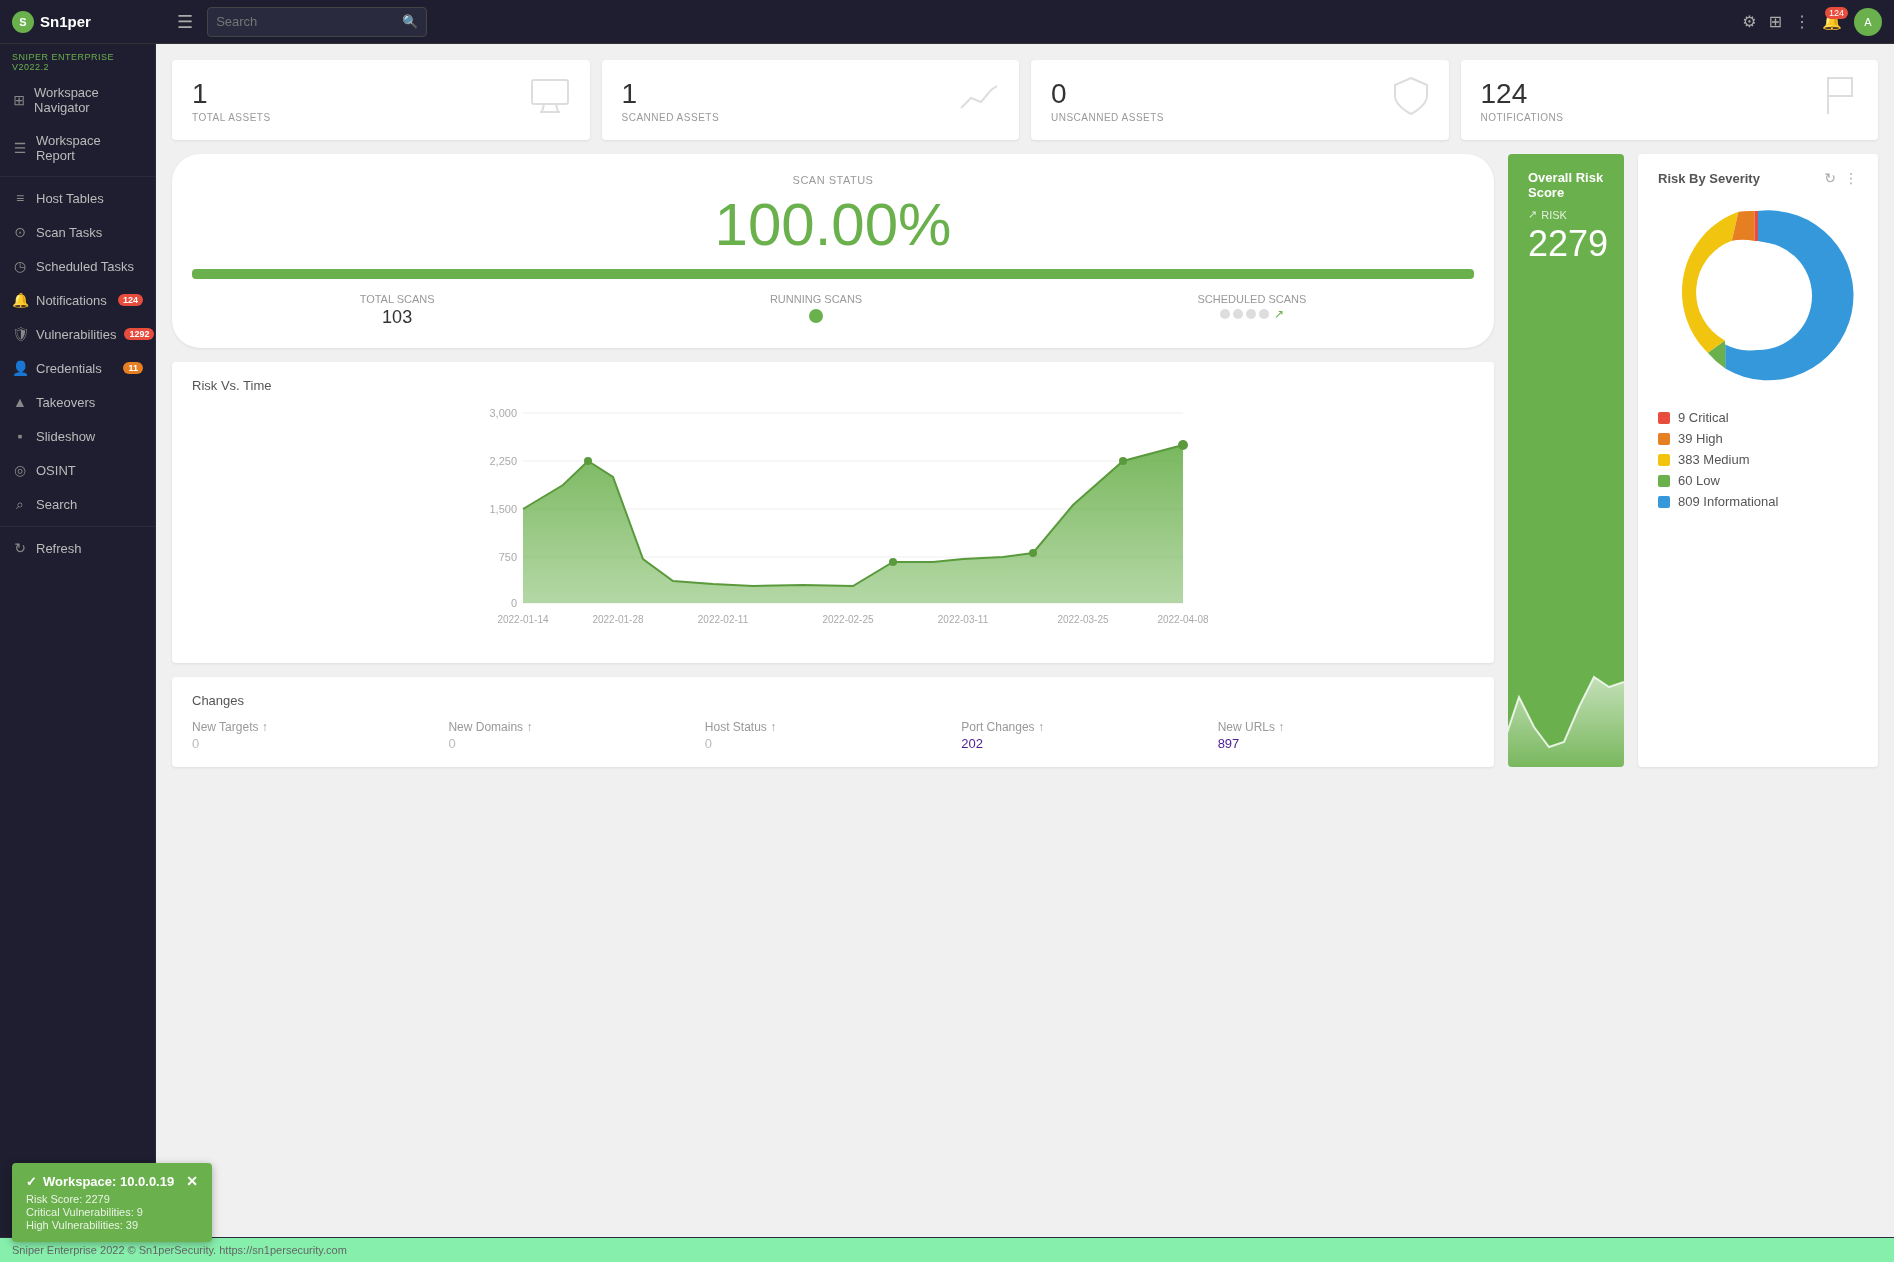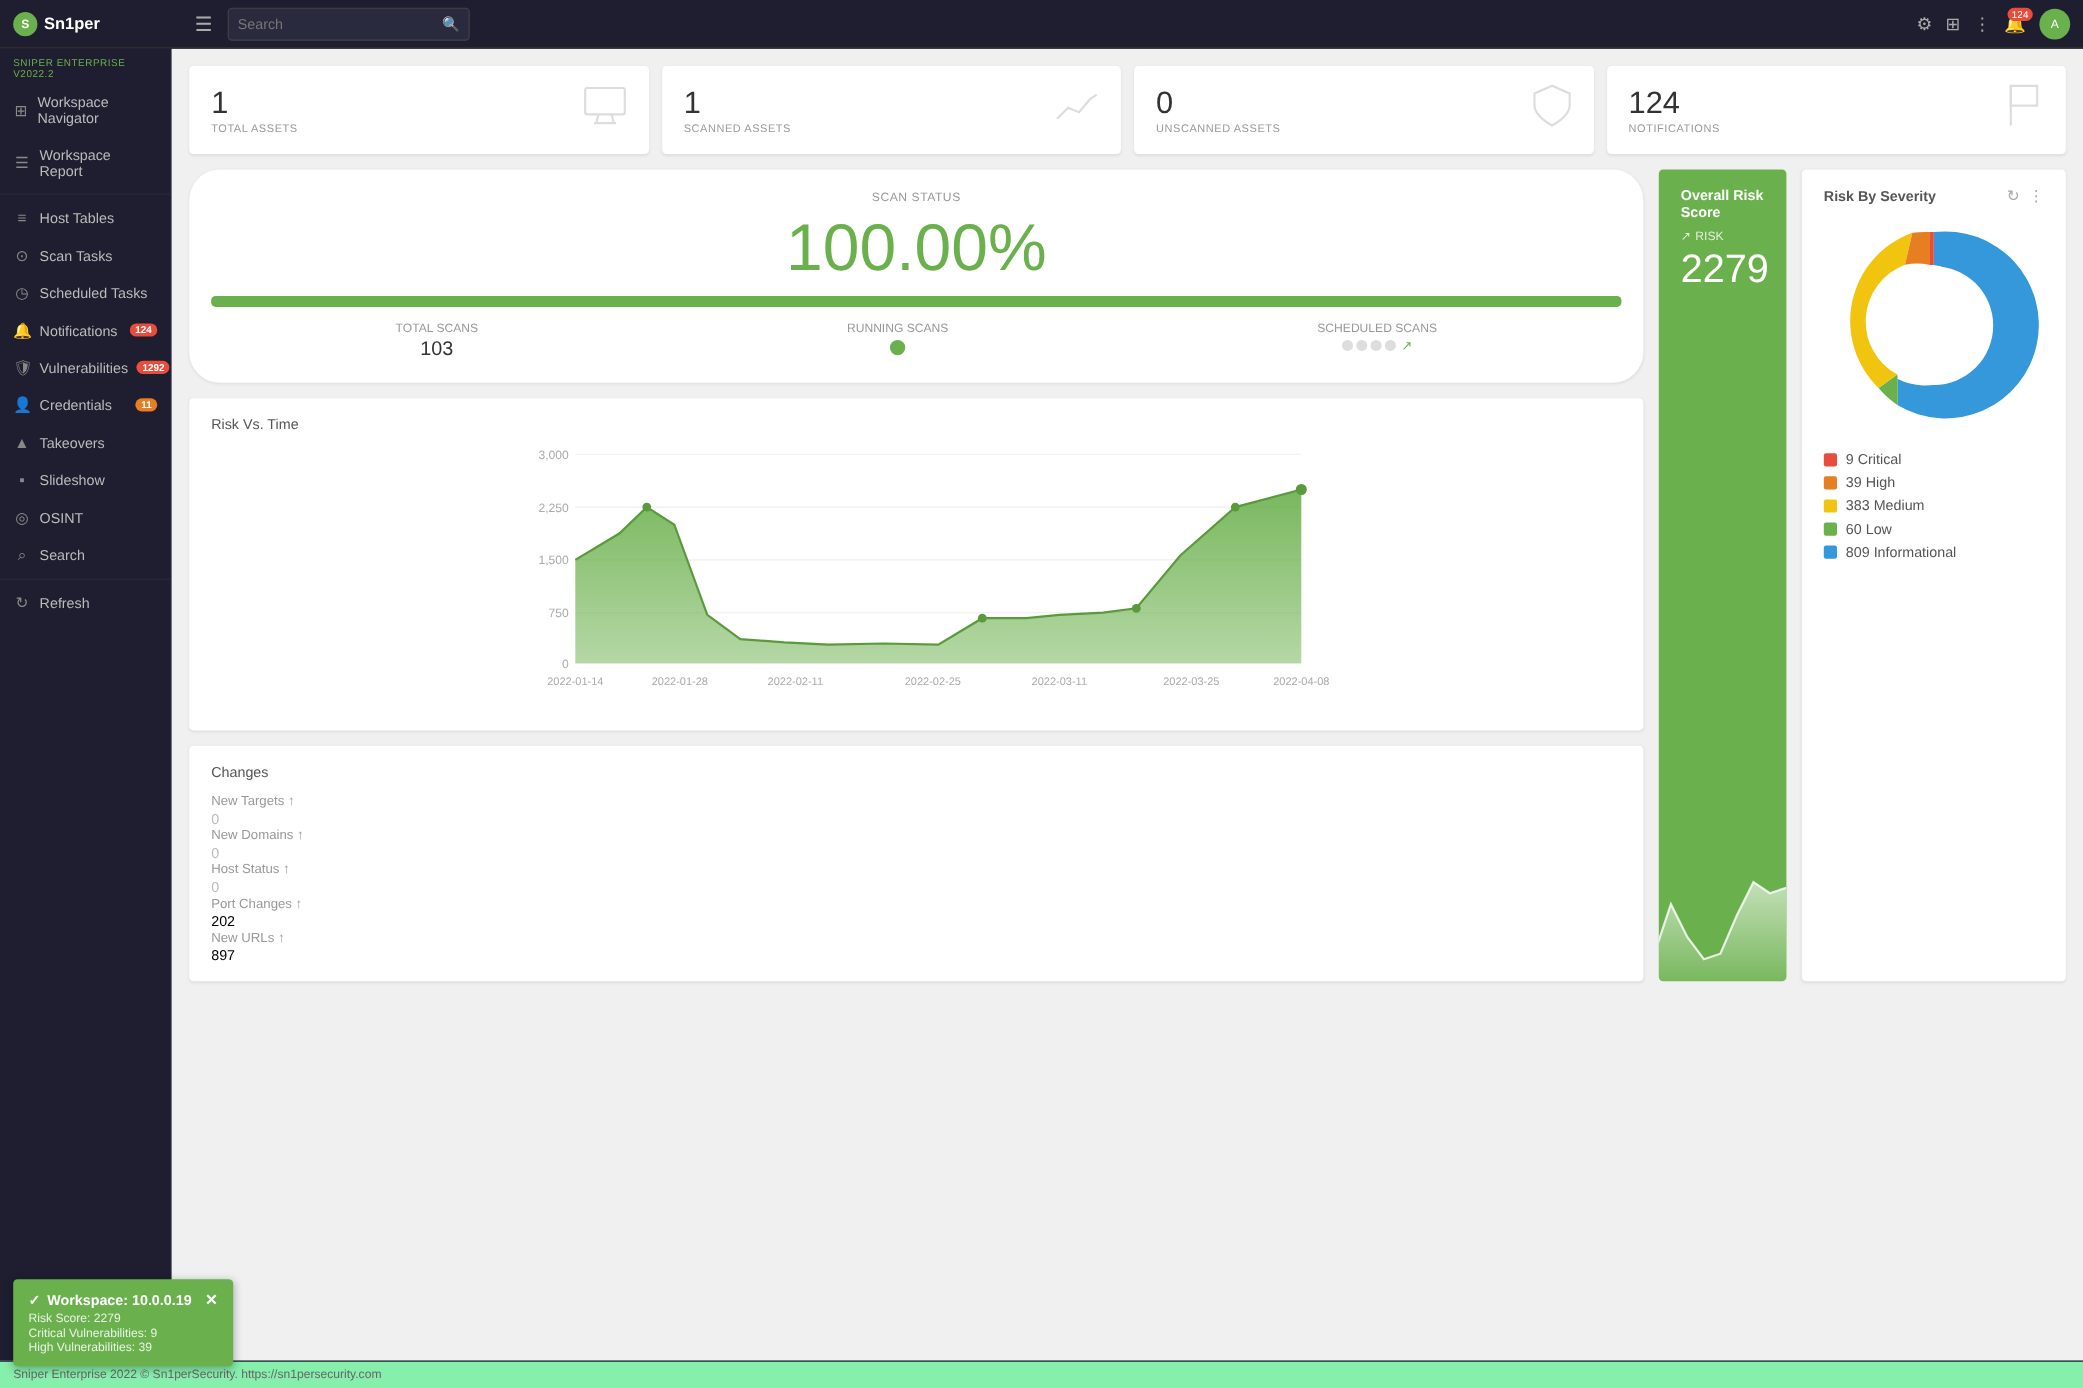--- a/index.html
+++ b/index.html
@@ -121,25 +121,25 @@
     .legend-item { display: flex; align-items: center; gap: 8px; font-size: 13px; color: #555; }
     .legend-dot { width: 12px; height: 12px; border-radius: 2px; flex-shrink: 0; }
 
     
     .risk-chart-panel { background: #fff; border-radius: 4px; padding: 16px 20px; box-shadow: 0 1px 3px rgba(0,0,0,0.08); }
     .rct-title { font-size: 13px; color: #555; font-weight: 500; margin-bottom: 10px; }
 
     
     .changes-panel { background: #fff; border-radius: 4px; padding: 16px 20px; box-shadow: 0 1px 3px rgba(0,0,0,0.08); }
     .cp-title { font-size: 13px; color: #555; font-weight: 500; margin-bottom: 12px; }
-    .changes-row { display: flex; gap: 0; flex-direction: column; }
+    .changes-row { display: flex; gap: 0; }
     .change-item { flex: 1; display: flex; flex-direction: column; gap: 2px; }
     .change-label { font-size: 12px; color: #999; }
     .change-value { font-size: 13px; color: #555; }
-    .change-value .cv-num { color: #000000; }
+    .change-value .cv-num { color: #4c1d95; }
 
     
     .toast {
       position: fixed; bottom: 20px; left: 12px;
       background: #6ab04c; color: #fff; border-radius: 4px;
       padding: 10px 14px; font-size: 12px; min-width: 200px;
       box-shadow: 0 2px 8px rgba(0,0,0,0.3);
     }
     .toast-header { display: flex; align-items: center; gap: 6px; font-size: 13px; font-weight: 600; margin-bottom: 4px; }
     .toast-close { margin-left: auto; cursor: pointer; font-size: 14px; }

